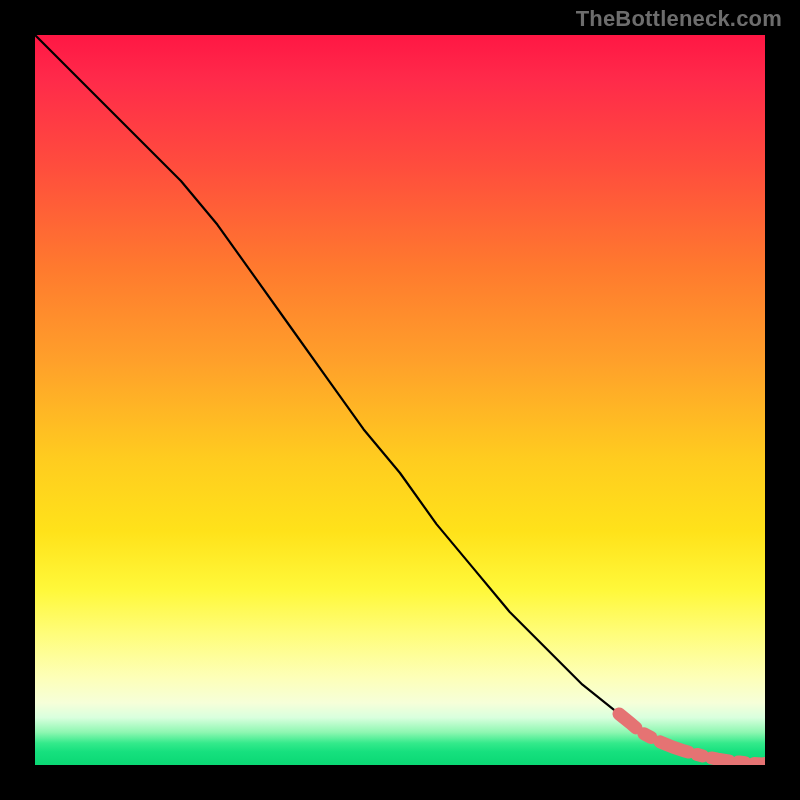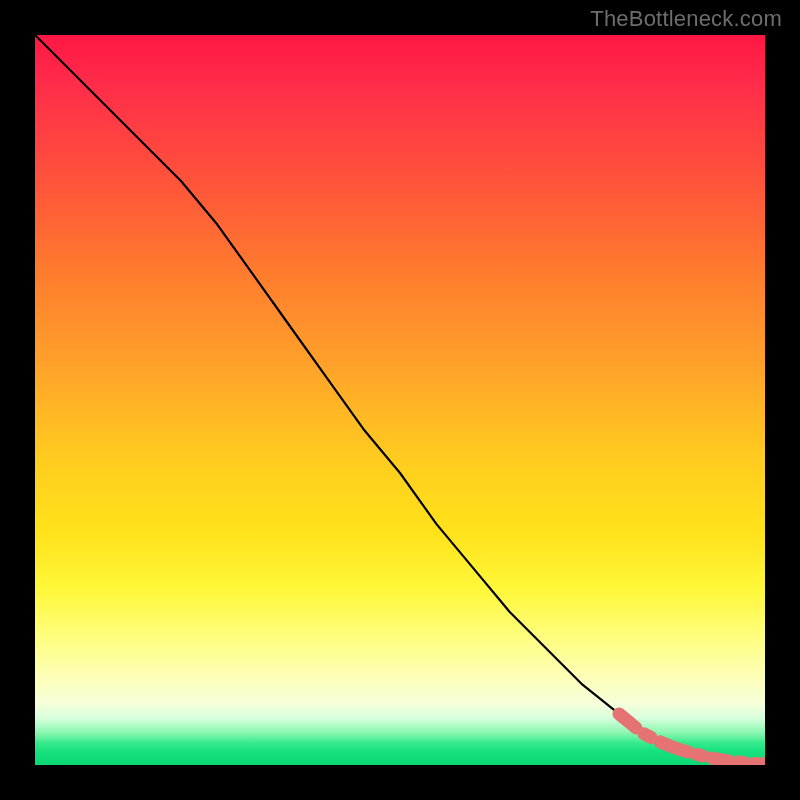--- a/index.html
+++ b/index.html
@@ -9,20 +9,21 @@
     height: 800px;
     background: #000;
     overflow: hidden;
     font-family: Arial, Helvetica, sans-serif;
   }
   .frame {
     position: relative;
     width: 800px;
     height: 800px;
     background: #000;
+    font-weight: bold;
   }
   .plot-area {
     position: absolute;
     left: 35px;
     top: 35px;
     width: 730px;
     height: 730px;
     
     background: linear-gradient(
       to bottom,

